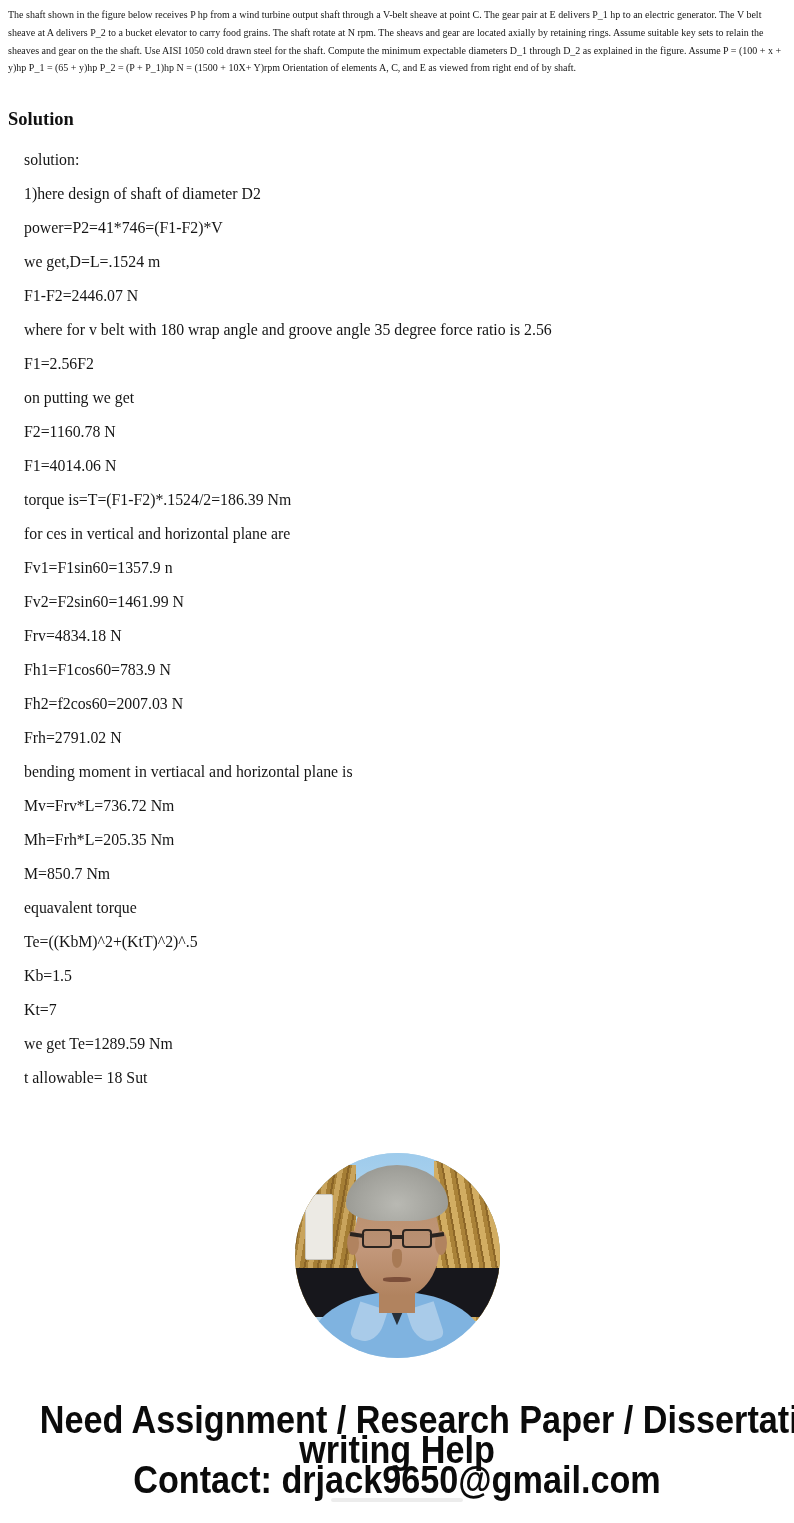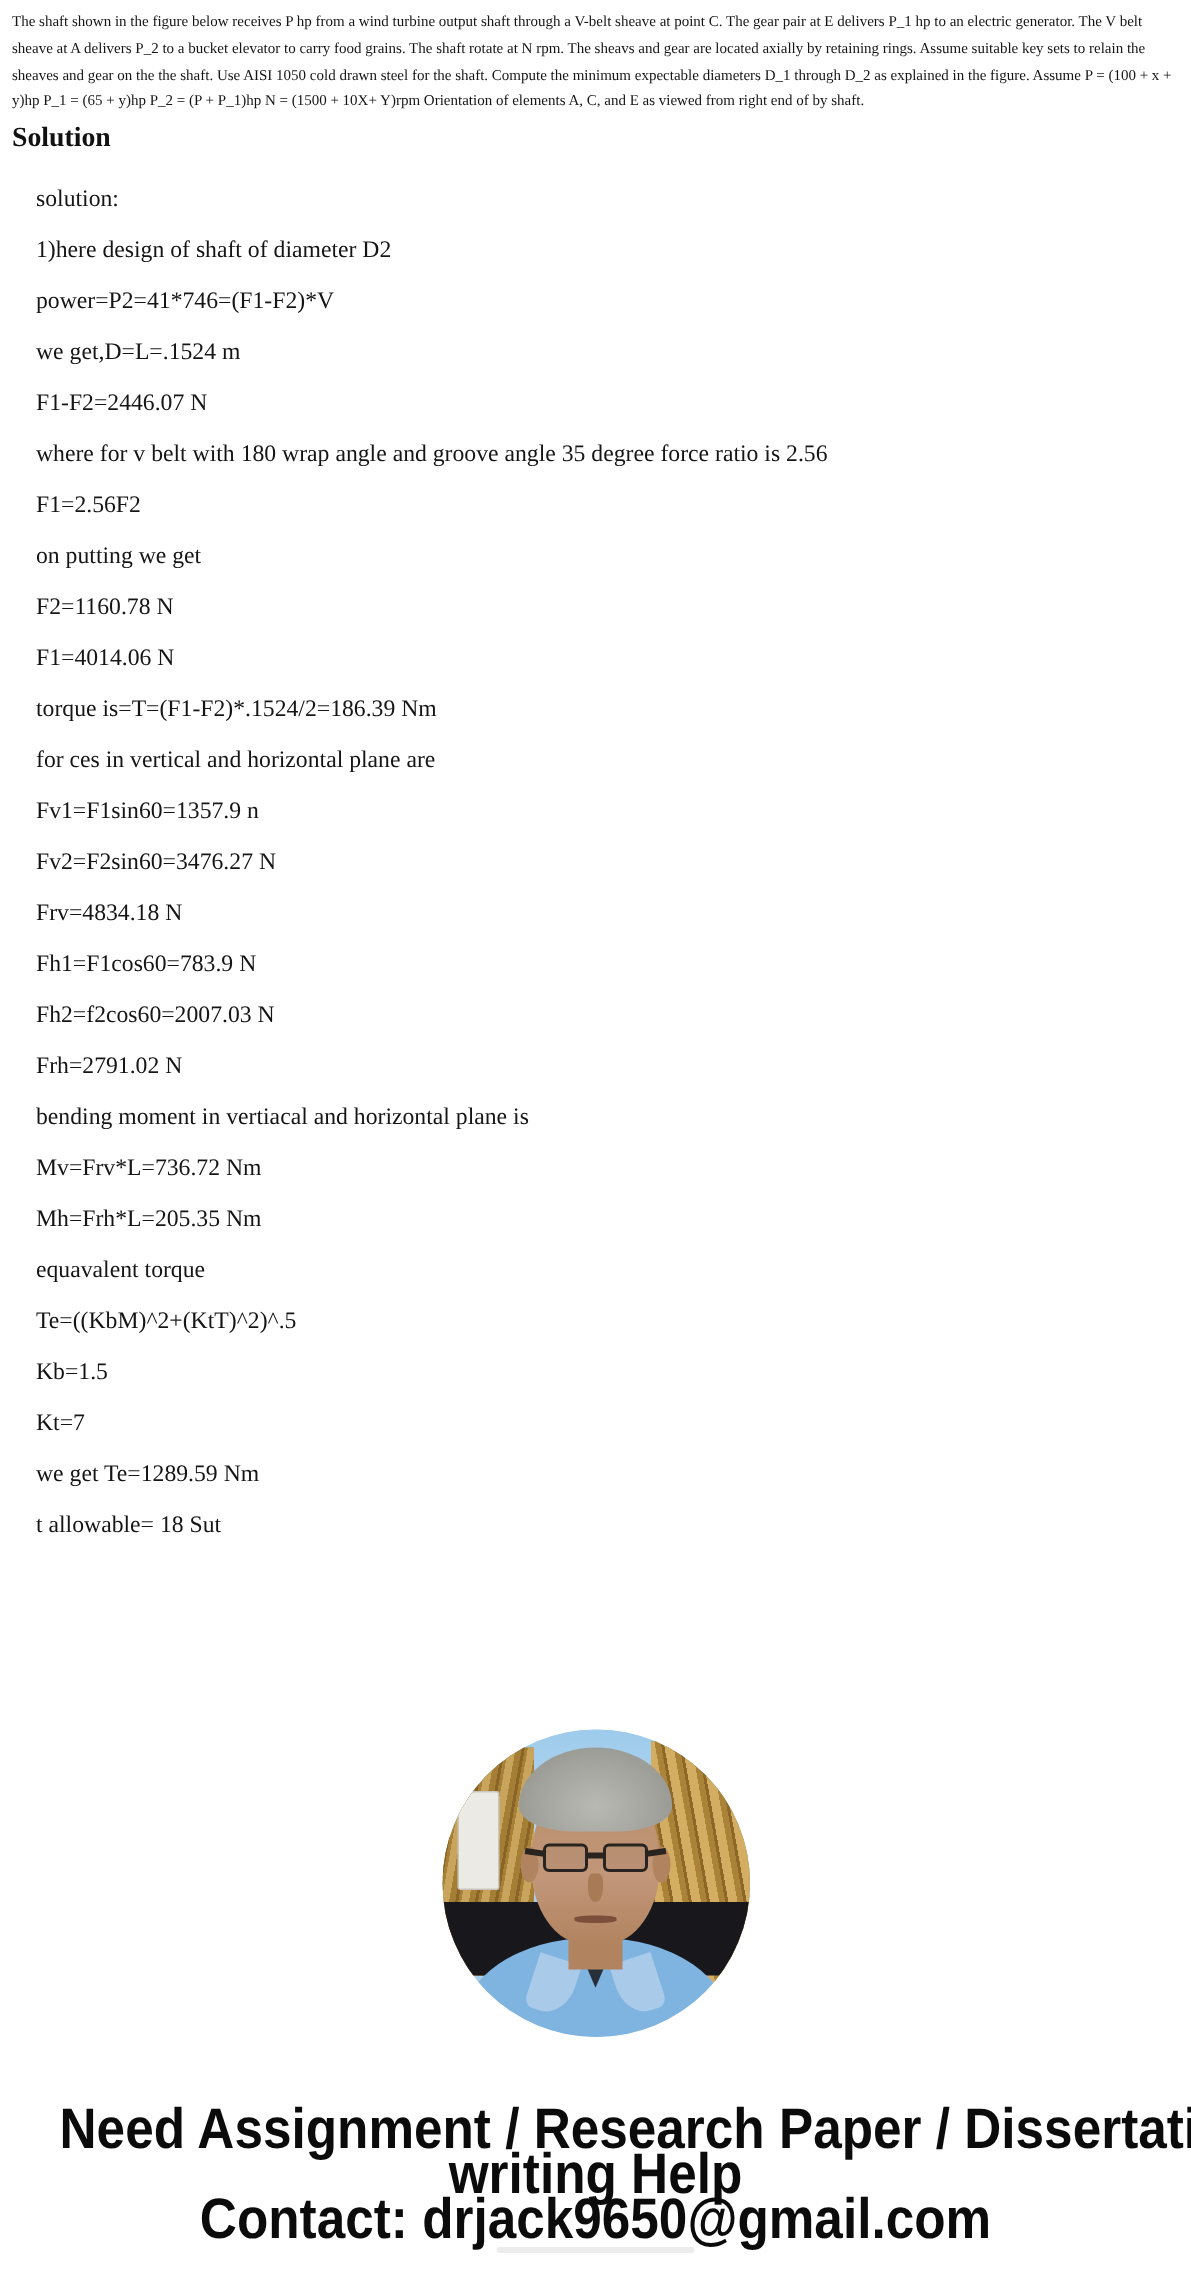--- a/index.html
+++ b/index.html
@@ -23,21 +23,21 @@
     margin: 0;
     font-size: 10px;
     line-height: 17.8px;
     color: #151515;
   }
   .solution-heading {
     font-family: "Liberation Serif", serif;
     font-size: 18.5px;
     line-height: 22px;
     font-weight: 700;
-    margin: 4px 0 21px 0;
+    margin: 31px 0 21px 0;
     color: #111;
   }
   .solution-lines p {
     margin: 0 0 16px 16px;
     font-size: 15.8px;
     line-height: 18px;
     color: #151515;
   }
 
   
@@ -119,28 +119,29 @@
       <p>we get,D=L=.1524 m</p>
       <p>F1-F2=2446.07 N</p>
       <p>where for v belt with 180 wrap angle and groove angle 35 degree force ratio is 2.56</p>
       <p>F1=2.56F2</p>
       <p>on putting we get</p>
       <p>F2=1160.78 N</p>
       <p>F1=4014.06 N</p>
       <p>torque is=T=(F1-F2)*.1524/2=186.39 Nm</p>
       <p>for ces in vertical and horizontal plane are</p>
       <p>Fv1=F1sin60=1357.9 n</p>
-      <p>Fv2=F2sin60=3476.27 N</p>
+      <p>Fv2=F2sin60=1461.99 N</p>
       <p>Frv=4834.18 N</p>
       <p>Fh1=F1cos60=783.9 N</p>
       <p>Fh2=f2cos60=2007.03 N</p>
       <p>Frh=2791.02 N</p>
       <p>bending moment in vertiacal and horizontal plane is</p>
       <p>Mv=Frv*L=736.72 Nm</p>
       <p>Mh=Frh*L=205.35 Nm</p>
+      <p>M=850.7 Nm</p>
       <p>equavalent torque</p>
       <p>Te=((KbM)^2+(KtT)^2)^.5</p>
       <p>Kb=1.5</p>
       <p>Kt=7</p>
       <p>we get Te=1289.59 Nm</p>
       <p>t allowable= 18 Sut</p>
     </div>
 </div>
 
 <div class="photo-wrap">

